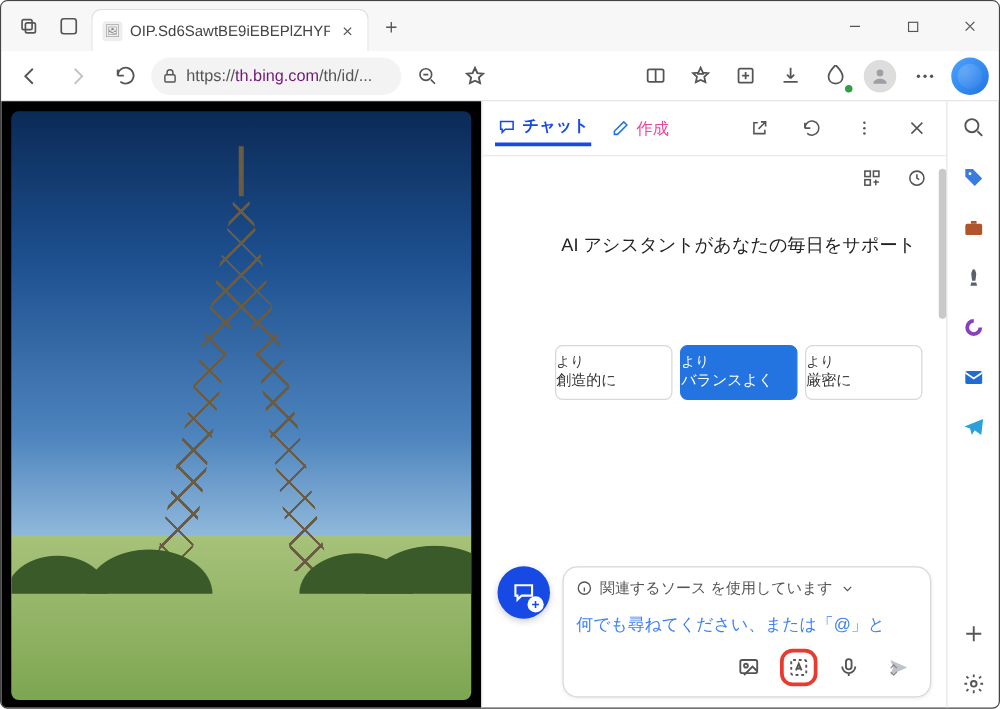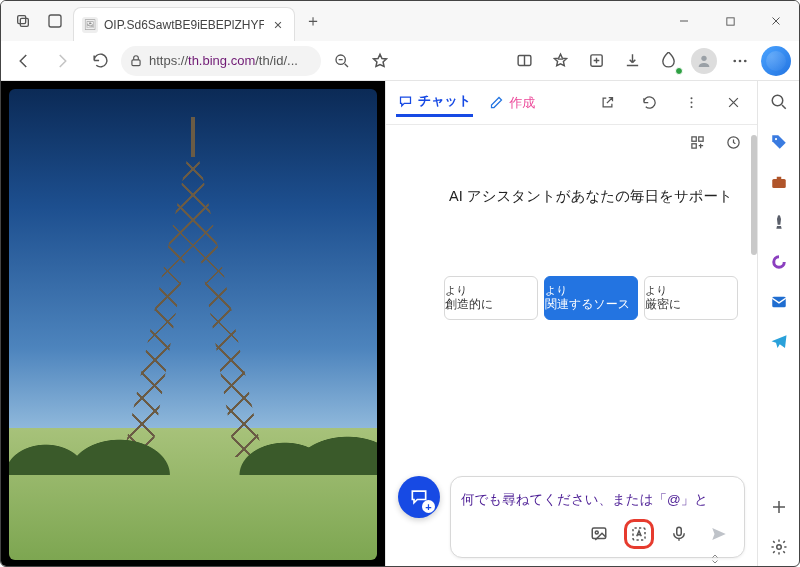--- a/index.html
+++ b/index.html
@@ -53,21 +53,21 @@
 .style-row { display:flex; gap:6px; justify-content:center; }
 .style-btn { width:94px; height:44px; border:1px solid #d8d8d8; border-radius:6px; display:flex; flex-direction:column; justify-content:center; font-size:12px; color:#333; background:#fff; line-height:1.25;}
 .style-btn.active { background:#2374e1; color:#fff; border-color:#2374e1; }
 .style-btn .s1{font-size:11px;}
 .input-area{position:absolute;left:12px;right:12px;bottom:10px;}
 .in-wrap{display:flex;gap:10px;align-items:flex-start;}
 .newtopic{width:42px;height:42px;border-radius:50%;background:#174ae4;display:flex;align-items:center;justify-content:center;color:#fff;box-shadow:0 2px 6px #0003; position:relative;}
 .newtopic::after{content:"+";position:absolute;right:5px;bottom:5px;font-size:11px;font-weight:bold;color:#174ae4;background:#fff;border-radius:50%;width:13px;height:13px;display:flex;align-items:center;justify-content:center;}
 .in-box{flex:1;border:1px solid #d8d8d8;border-radius:12px;padding:8px 10px;background:#fff;box-shadow:0 1px 3px #0001;}
 .src-row{display:flex;align-items:center;gap:6px;font-size:12px;color:#555;padding-bottom:6px;}
-.textinput{font-size:13.5px;color:#4c1d95;padding:6px 0 2px;}
+.textinput{font-size:13.5px;color:#3b82f6;padding:6px 0 2px;}
 .tool-row{display:flex;align-items:center;gap:10px;justify-content:flex-end;padding-top:8px;}
 .tool-row .tb{width:30px;height:30px;display:flex;align-items:center;justify-content:center;border-radius:8px;color:#555;}
 .tool-row .tb.highlight{border:3px solid #e63b2e;border-radius:10px;}
 .scroll-hint{position:absolute;right:0;top:54px;bottom:100px;width:6px;background:#0000;}
 .scroll-hint::after{content:"";position:absolute;right:0;top:0;width:6px;height:120px;background:#c9c9c9;border-radius:3px;}
 
 
 .rail { width:42px; border-left:1px solid #e5e5e5; display:flex; flex-direction:column; align-items:center; padding:8px 0; gap:14px; }
 .rail .rb{width:26px;height:26px;display:flex;align-items:center;justify-content:center;color:#555;}
 .rail .spacer2{flex:1;}
@@ -277,39 +277,53 @@
 
       <div class="cp-body">
         <div class="headline">AI アシスタントがあなたの毎日をサポート</div>
         <div class="style-row">
           <div class="style-btn">
               <span class="s1">より</span>
               <span>創造的に</span>
             </div>
           <div class="style-btn active">
               <span class="s1">より</span>
-              <span>関連するソース</span>
+              <span>バランスよく</span>
             </div>
           <div class="style-btn">
               <span class="s1">より</span>
               <span>厳密に</span>
             </div>
         </div>
       </div>
 
       <div class="scroll-hint"></div>
 
       <div class="input-area">
         <div class="in-wrap">
           <div class="newtopic">
             <svg width="20" height="20" viewBox="0 0 24 24" fill="none" stroke="#fff" stroke-width="2">
                 <path d="M4 5h16v10H10l-4 4v-4H4z"></path>
               </svg>
           </div>
           <div class="in-box">
+            <div class="src-row">
+              <span>
+                  <svg width="13" height="13" viewBox="0 0 24 24" fill="none" stroke="currentColor" stroke-width="2">
+                    <circle cx="12" cy="12" r="9"></circle>
+                    <path d="M12 8h.01M11 12h1v5"></path>
+                  </svg>
+                </span>
+              <span>関連するソース を使用しています</span>
+              <span>
+                  <svg width="12" height="12" viewBox="0 0 24 24" fill="none" stroke="currentColor" stroke-width="2">
+                    <path d="M6 9l6 6 6-6"></path>
+                  </svg>
+                </span>
+            </div>
             <div class="textinput">何でも尋ねてください、または「@」と</div>
             <div style="position:absolute;right:24px;top:76px;color:#888">
                 <svg width="12" height="14" viewBox="0 0 24 24" fill="none" stroke="currentColor" stroke-width="2">
                   <path d="M7 9l5-5 5 5M7 15l5 5 5-5"></path>
                 </svg>
               </div>
             <div class="tool-row">
               <div class="tb">
                   <svg width="18" height="18" viewBox="0 0 24 24" fill="none" stroke="currentColor" stroke-width="2">
                     <rect x="3" y="4" width="18" height="14" rx="2"></rect>

